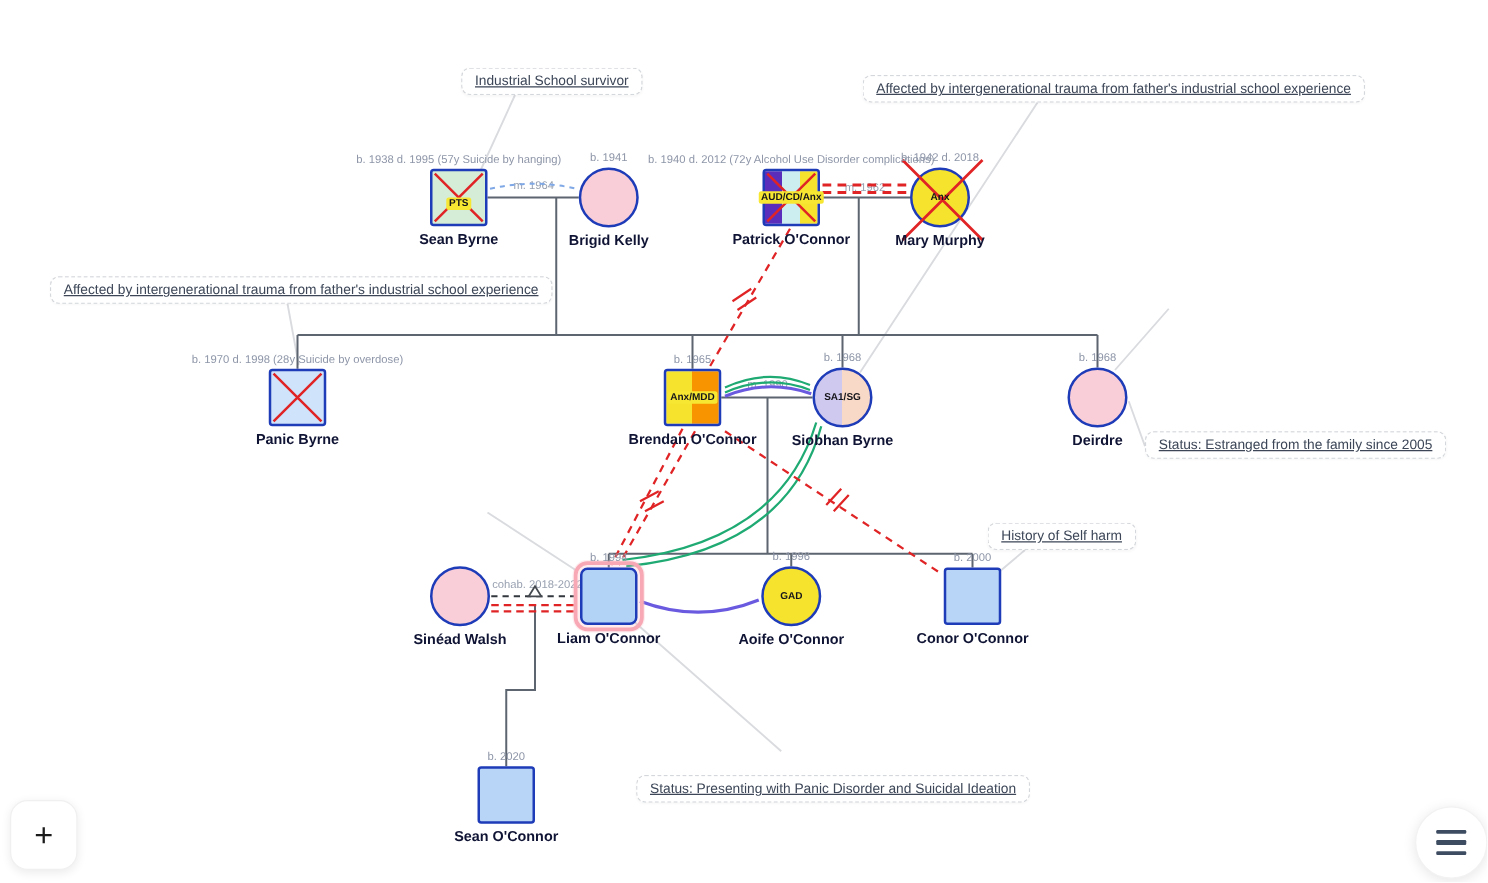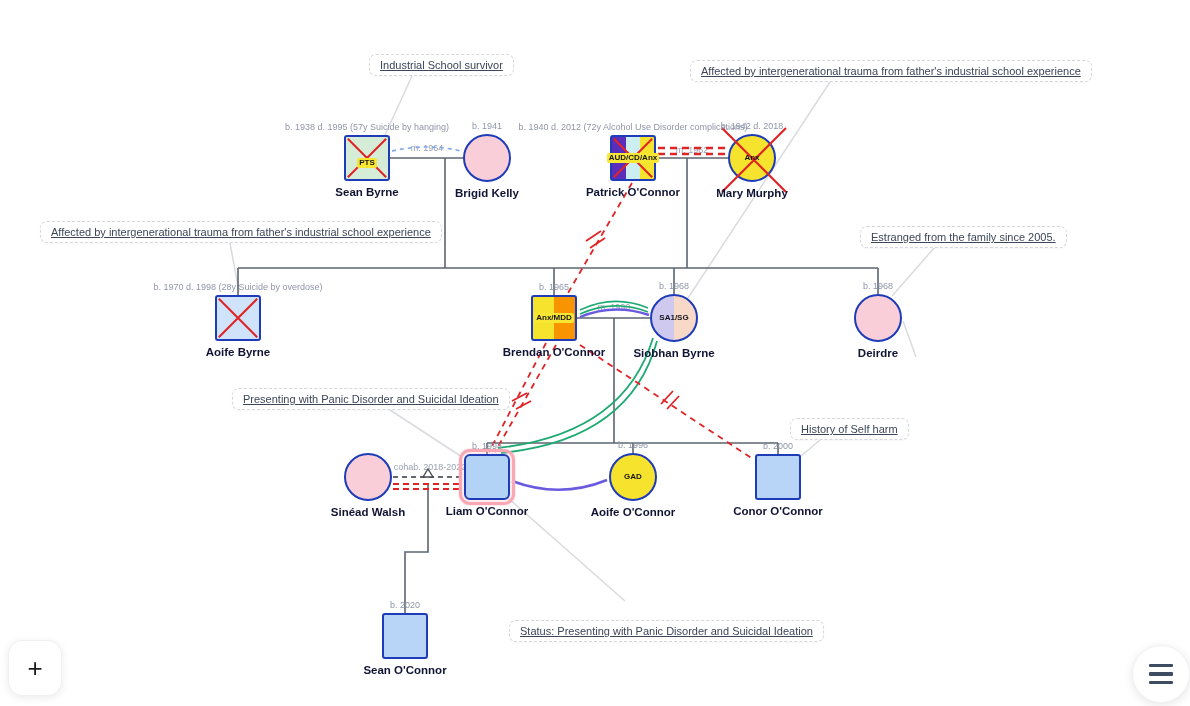--- a/index.html
+++ b/index.html
@@ -72,22 +72,21 @@
     <path fill="none" stroke="#33383f" stroke-width="1.6" stroke-dasharray="5 4" d="M393 477 H462"></path>
     <polygon points="423,477 428,469 433,477" fill="#ffffff" stroke="#44494f" stroke-width="1.4"></polygon>
     <path fill="none" stroke="#e02426" stroke-width="1.8" stroke-dasharray="6 4" d="M393 484 H461 M393 489 H461"></path>
 
     <path fill="none" stroke="#6a5ae0" stroke-width="2.6" d="M512 481 Q560 499 607 480"></path>
   </svg>
 
   <div class="note" style="left:369px;top:54px;">Industrial School survivor</div>
   <div class="note" style="left:690px;top:60px;">Affected by intergenerational trauma from father's industrial school experience</div>
   <div class="note" style="left:40px;top:221px;">Affected by intergenerational trauma from father's industrial school experience</div>
-  <div class="note" style="left:860px;top:226px;">Estranged from the family since 2005.</div>
-  <div class="note" style="left:232px;top:388px;">Presenting with Panic Disorder and Suicidal Ideation</div>
+  <div class="note" style="left:916px;top:345px;">Status: Estranged from the family since 2005</div>
   <div class="note" style="left:790px;top:418px;">History of Self harm</div>
   <div class="note" style="left:509px;top:599px;margin-top:21px;">Status: Presenting with Panic Disorder and Suicidal Ideation</div>
 
   <div class="person" style="left:344px;top:135px;width:46px;height:46px;">
     <div class="vitals">b. 1938 d. 1995 (57y Suicide by hanging)</div>
     <div class="shape square" style="background:#d5ecd7;">
       <svg class="cross" viewBox="0 0 46 46">
         <path d="M2 2 L44 44 M44 2 L2 44" stroke="#e02426" stroke-width="2.2" fill="none"></path>
         </svg>
       <span class="chip" style="margin-top:10px;">PTS</span>
@@ -123,21 +122,21 @@
     <div class="pname">Mary Murphy</div>
   </div>
 
   <div class="person" style="left:215px;top:295px;width:46px;height:46px;">
     <div class="vitals">b. 1970 d. 1998 (28y Suicide by overdose)</div>
     <div class="shape square" style="background:#cfe3fa;">
       <svg class="cross" viewBox="0 0 46 46">
         <path d="M2 2 L44 44 M44 2 L2 44" stroke="#e02426" stroke-width="2.2" fill="none"></path>
         </svg>
     </div>
-    <div class="pname">Aoife Byrne</div>
+    <div class="pname">Panic Byrne</div>
   </div>
 
   <div class="person" style="left:531px;top:295px;width:46px;height:46px;">
     <div class="vitals">b. 1965</div>
     <div class="shape square" style="background:linear-gradient(90deg,#f6e32d 0 50%,#f79400 50% 100%);">
       <span class="chip">Anx/MDD</span>
     </div>
     <div class="pname">Brendan O'Connor</div>
   </div>
 

